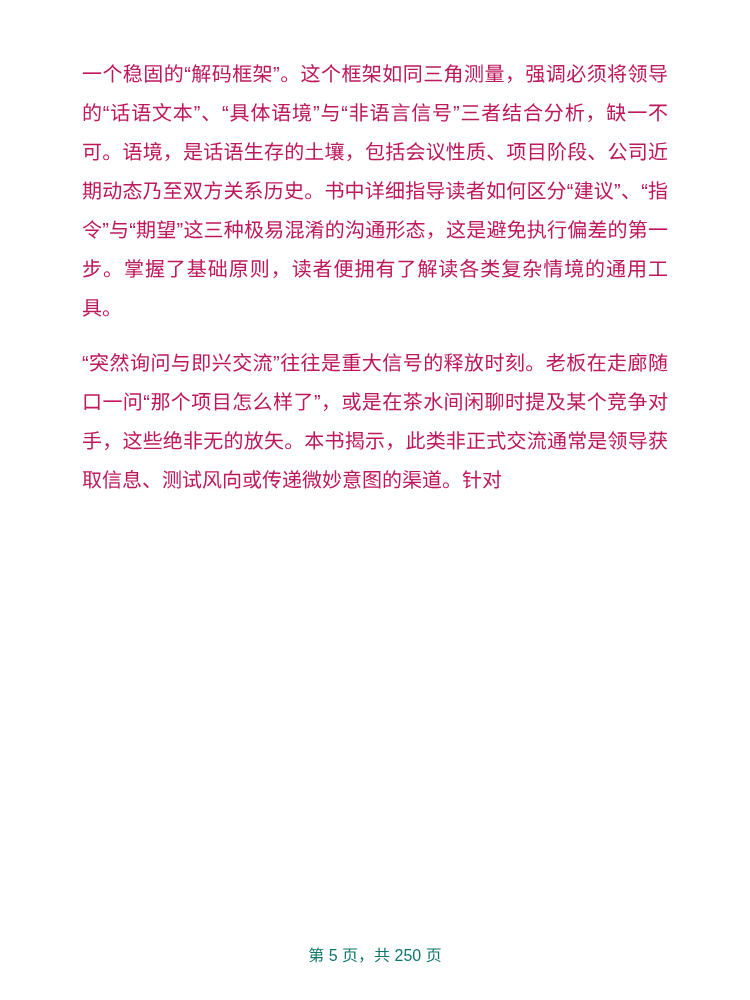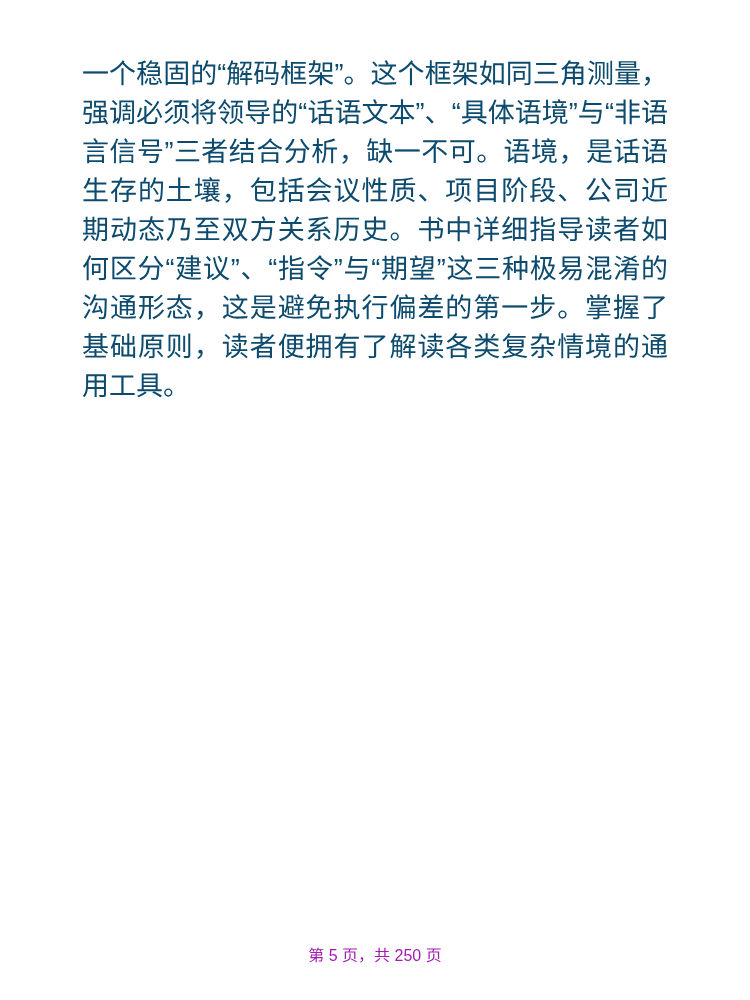--- a/index.html
+++ b/index.html
@@ -13,45 +13,46 @@
     height: 1000px;
     background: #ffffff;
     overflow: hidden;
     font-family: "Liberation Sans", "DejaVu Sans", sans-serif;
   }
   .page-body {
     position: absolute;
     top: 55px;
     left: 82px;
     width: 586px;
-    color: #0c4a6e;
-    font-size: 27px;
+    color: #be185d;
+    font-size: 20px;
     line-height: 39px;
     text-align: justify;
     text-justify: inter-ideograph;
     letter-spacing: 0;
   }
   .page-body p {
     margin: 0 0 16px 0;
     padding: 0;
   }
   .page-footer {
     position: absolute;
     top: 946px;
     left: 0;
     width: 750px;
     text-align: center;
-    color: #a21caf;
+    color: #0f766e;
     font-size: 16px;
     line-height: 20px;
   }
 </style>
 </head>
 <body>
 
 <div class="page">
   <div class="page-body">
     <p>一个稳固的“解码框架”。这个框架如同三角测量，强调必须将领导的“话语文本”、“具体语境”与“非语言信号”三者结合分析，缺一不可。语境，是话语生存的土壤，包括会议性质、项目阶段、公司近期动态乃至双方关系历史。书中详细指导读者如何区分“建议”、“指令”与“期望”这三种极易混淆的沟通形态，这是避免执行偏差的第一步。掌握了基础原则，读者便拥有了解读各类复杂情境的通用工具。</p>
+    <p>“突然询问与即兴交流”往往是重大信号的释放时刻。老板在走廊随口一问“那个项目怎么样了”，或是在茶水间闲聊时提及某个竞争对手，这些绝非无的放矢。本书揭示，此类非正式交流通常是领导获取信息、测试风向或传递微妙意图的渠道。针对</p>
   </div>
   <div class="page-footer">
     <span>第 5 页，共 250 页</span>
   </div>
 </div>
 
 </body></html>

